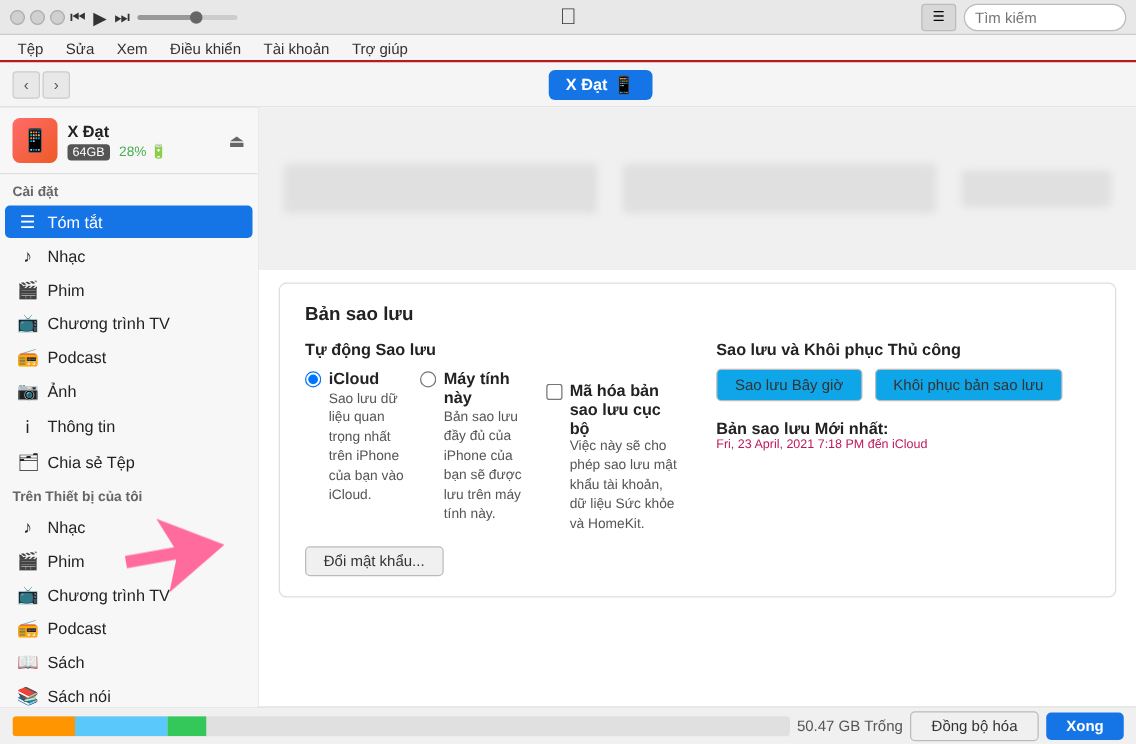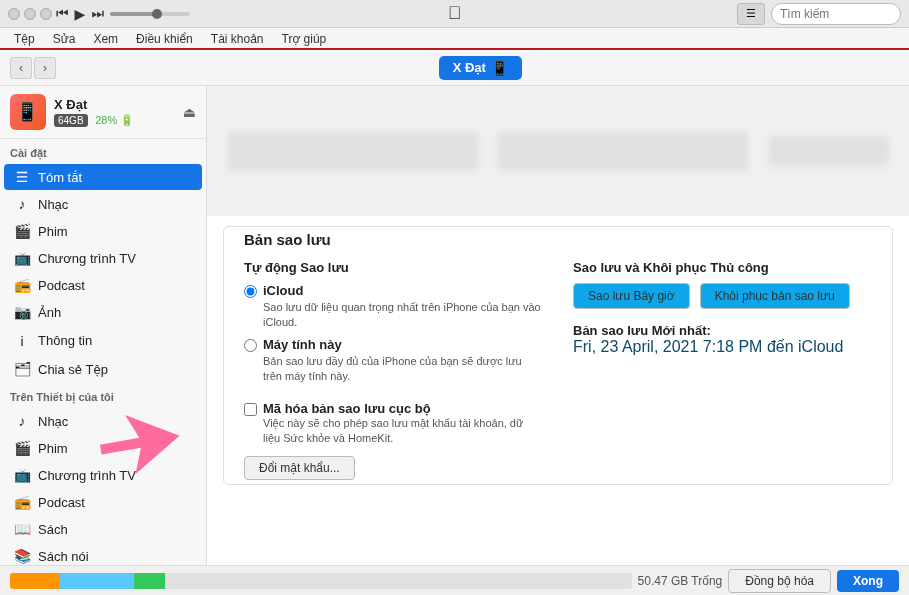--- a/index.html
+++ b/index.html
@@ -276,21 +276,21 @@
     }
     .blur-block-sm {
       background: #e0e0e0;
       border-radius: 4px;
       width: 120px;
       height: 30px;
       filter: blur(3px);
     }
 
     .backup-section {
-      padding: 4px 20px;
+      padding: 16px 20px;
       margin: 0 16px;
       border: 1px solid #ddd;
       border-radius: 6px;
       margin-top: 10px;
     }
     .backup-title {
       font-size: 15px;
       font-weight: 700;
       color: #222;
       margin-bottom: 12px;
@@ -306,21 +306,21 @@
       flex: 1;
     }
     .col-title {
       font-size: 13px;
       font-weight: 700;
       color: #222;
       margin-bottom: 8px;
     }
     .radio-group {
       display: flex;
-      flex-direction: column;
+      flex-direction: row;
       gap: 6px;
     }
     .radio-item {
       display: flex;
       align-items: flex-start;
       gap: 6px;
     }
     .radio-input {
       margin-top: 2px;
       flex-shrink: 0;
@@ -376,22 +376,22 @@
       font-size: 12px;
       cursor: pointer;
       color: #333;
     }
     .latest-backup {
       font-size: 13px;
       font-weight: 700;
       color: #222;
     }
     .latest-backup-date {
-      font-size: 16px;
-      color: #0c4a6e;
+      font-size: 10px;
+      color: #be185d;
     }
 
     
     .status-bar {
       height: 30px;
       background: #f0f0f0;
       border-top: 1px solid #ddd;
       display: flex;
       align-items: center;
       padding: 0 10px;

